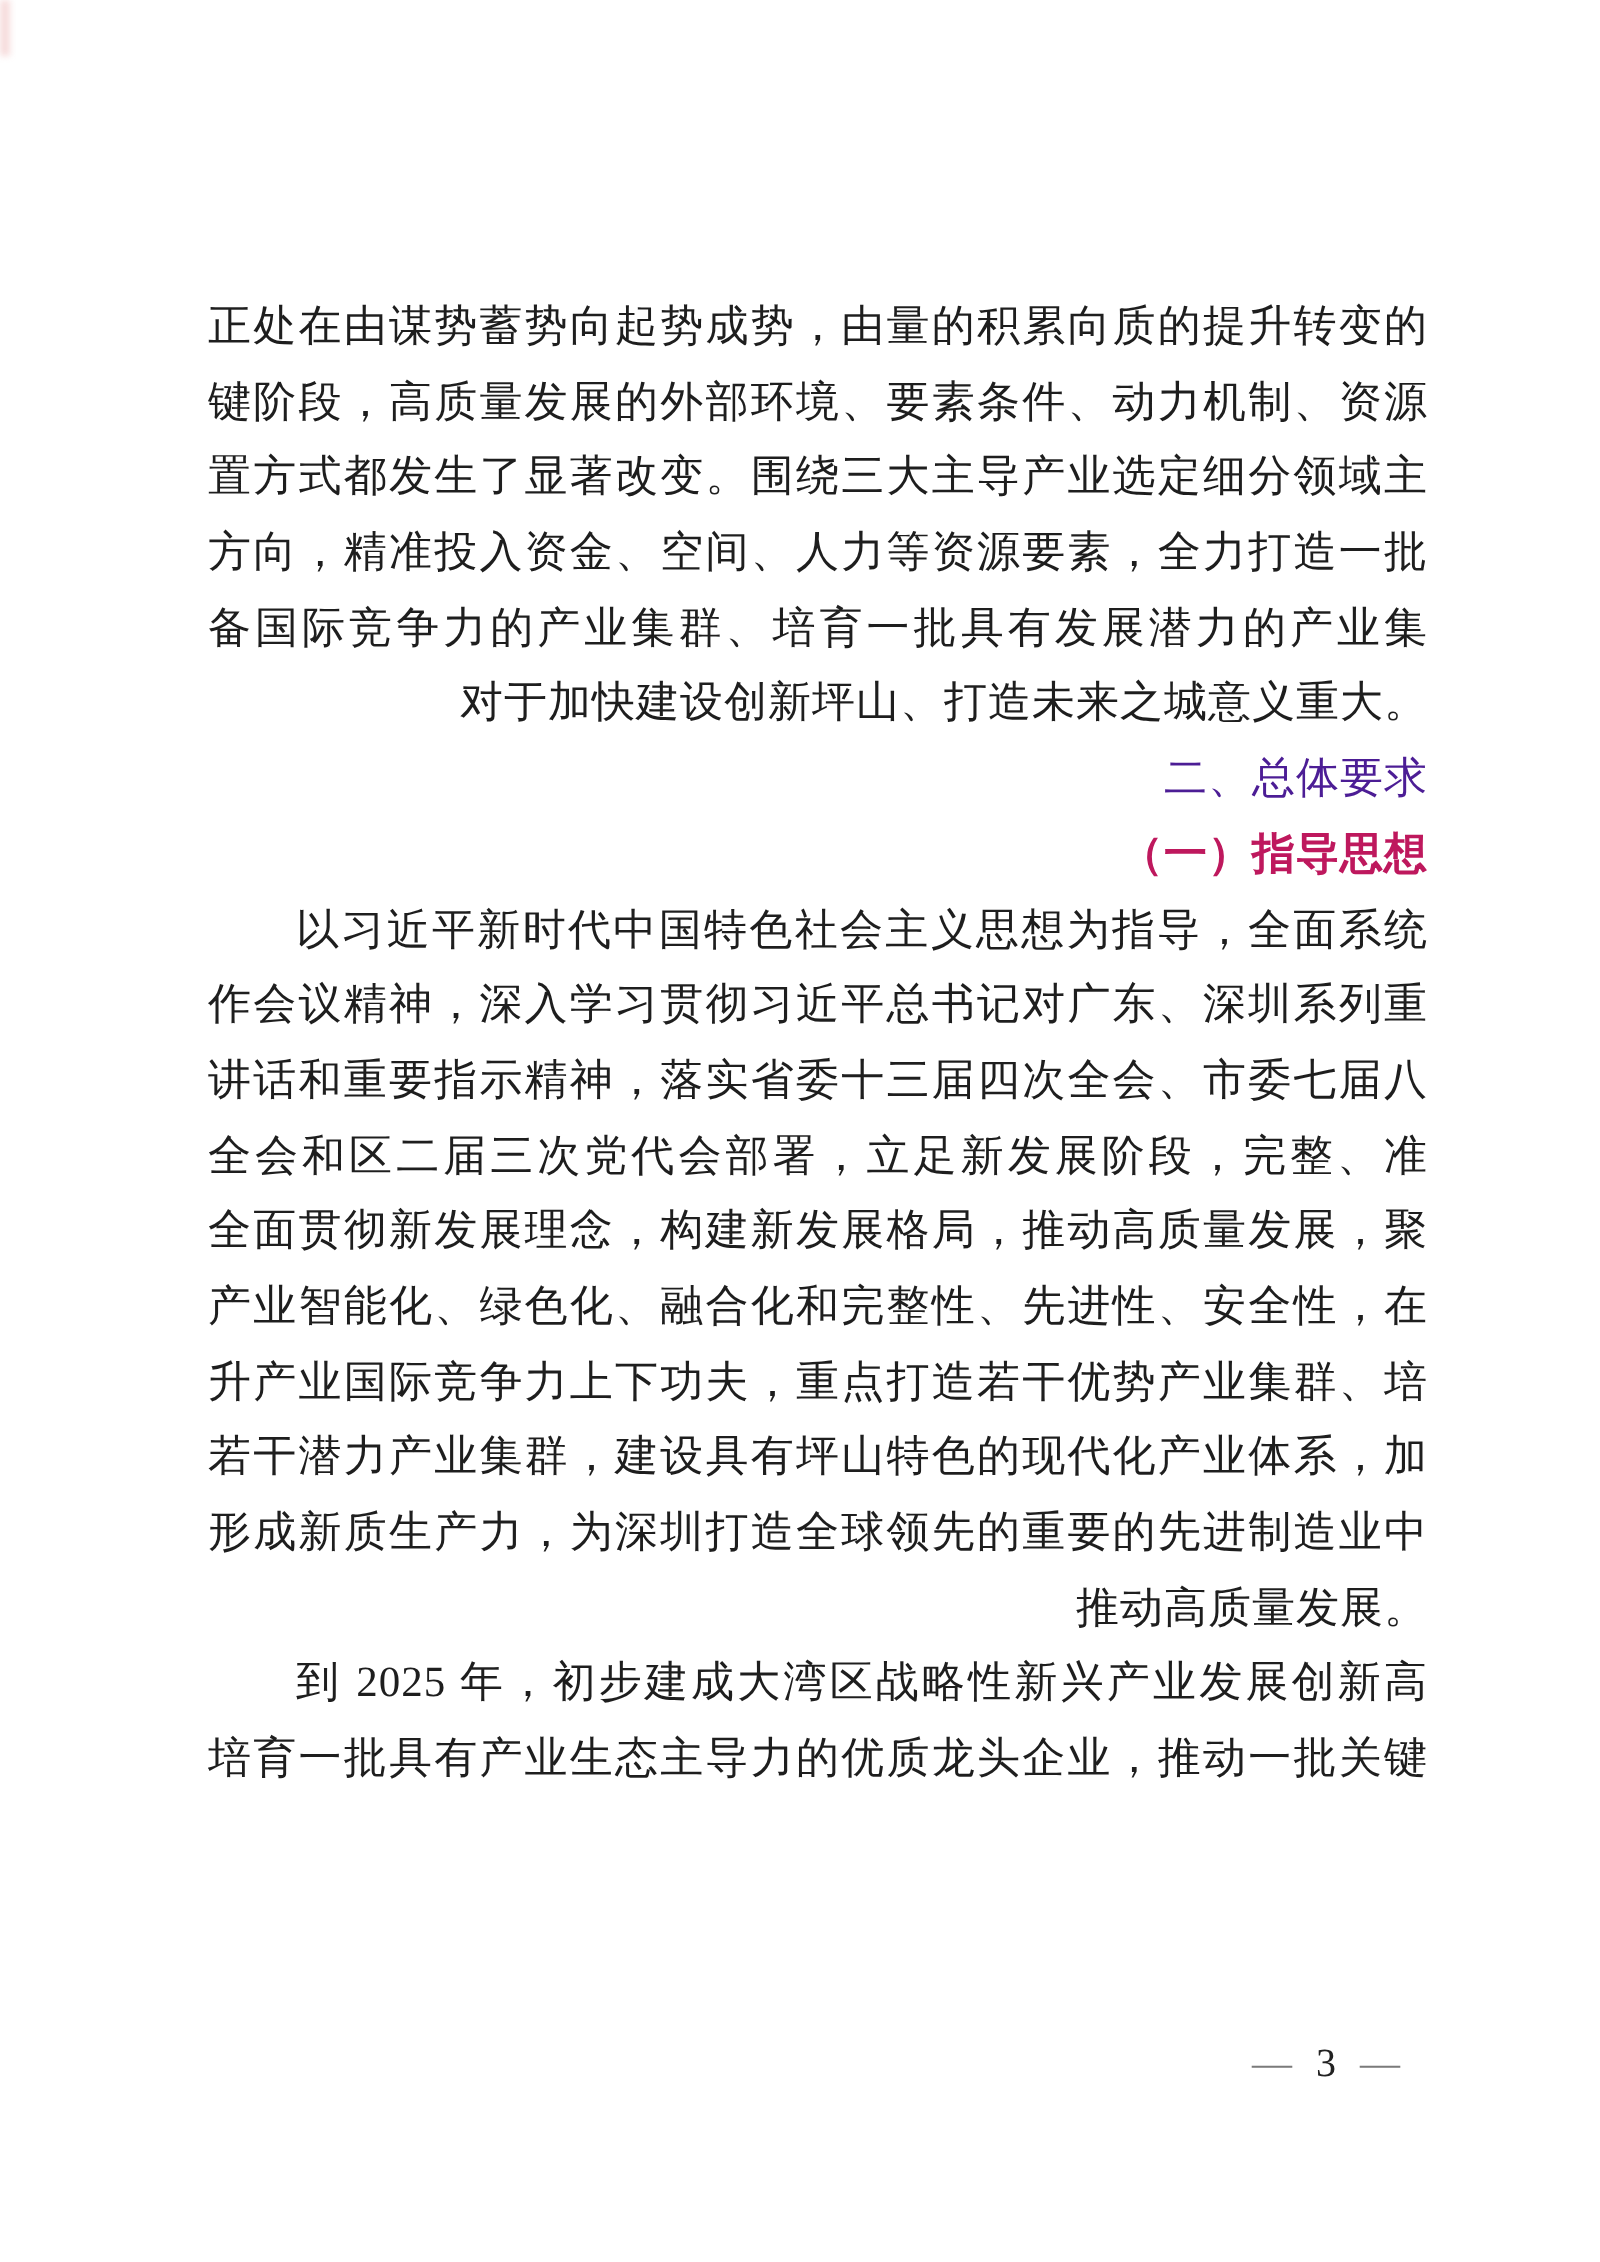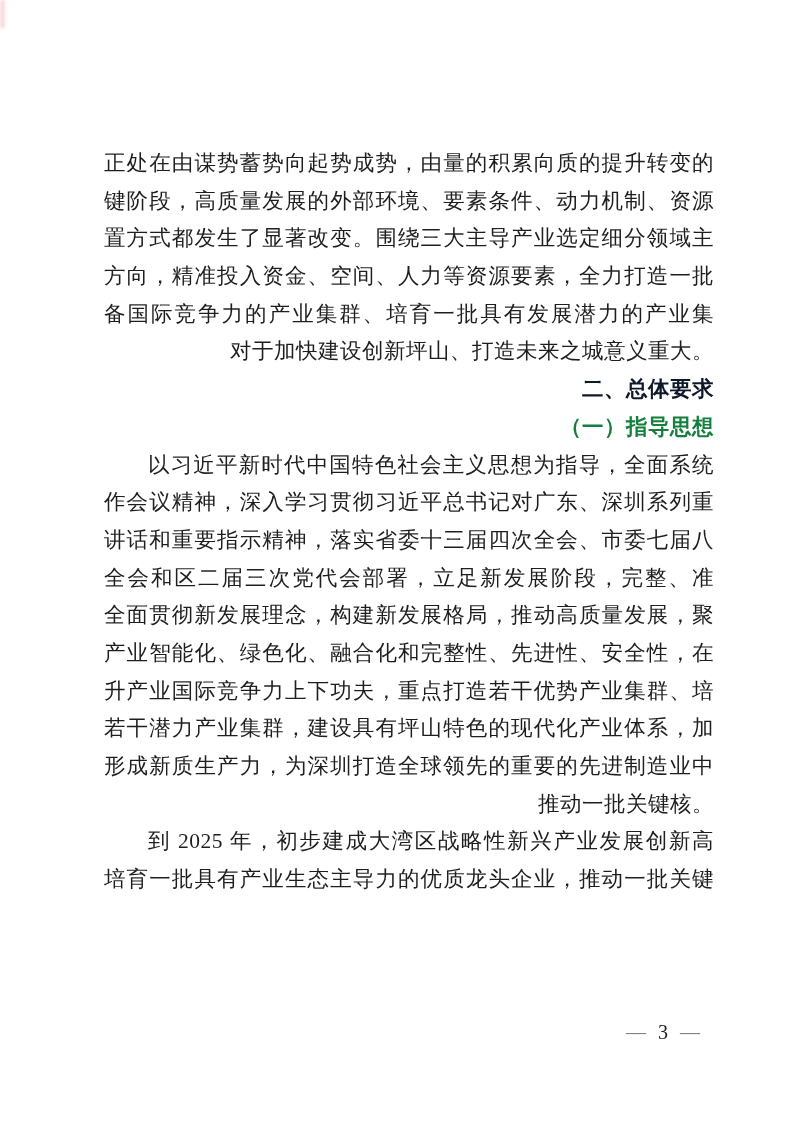--- a/index.html
+++ b/index.html
@@ -28,26 +28,26 @@
     text-align: right;
     color: #1e1e1e;
   }
   .stretch {
     text-align: justify;
     text-align-last: justify;
   }
   .indent { text-indent: 44px; }
   .h1 {
     font-family: "Liberation Sans", "DejaVu Sans", sans-serif;
-    font-weight: 700;
-    color: #0f172a;
+    font-weight: 400;
+    color: #4c1d95;
   }
   .h2 {
     font-weight: 600;
-    color: #15803d;
+    color: #be185d;
   }
   .pageno {
     position: absolute;
     top: 1019px;
     left: 0;
     right: 100px;
     text-align: right;
     font-size: 20px;
     line-height: 26px;
     font-family: "Liberation Serif", "DejaVu Serif", serif;
@@ -82,21 +82,21 @@
     <div class="line h2 indent">（一）指导思想</div>
     <div class="line stretch indent">以习近平新时代中国特色社会主义思想为指导，全面系统深</div>
     <div class="line stretch">作会议精神，深入学习贯彻习近平总书记对广东、深圳系列重要</div>
     <div class="line stretch">讲话和重要指示精神，落实省委十三届四次全会、市委七届八次</div>
     <div class="line stretch">全会和区二届三次党代会部署，立足新发展阶段，完整、准确、</div>
     <div class="line stretch">全面贯彻新发展理念，构建新发展格局，推动高质量发展，聚焦</div>
     <div class="line stretch">产业智能化、绿色化、融合化和完整性、先进性、安全性，在提</div>
     <div class="line stretch">升产业国际竞争力上下功夫，重点打造若干优势产业集群、培育</div>
     <div class="line stretch">若干潜力产业集群，建设具有坪山特色的现代化产业体系，加快</div>
     <div class="line stretch">形成新质生产力，为深圳打造全球领先的重要的先进制造业中心</div>
-    <div class="line">推动一批关键核。</div>
+    <div class="line">推动高质量发展。</div>
     <div class="line stretch indent">到 2025 年，初步建成大湾区战略性新兴产业发展创新高地。</div>
     <div class="line stretch">培育一批具有产业生态主导力的优质龙头企业，推动一批关键核</div>
   </div>
 
   <div class="pageno">
     <span class="dash">—</span><span class="num">3</span><span class="dash">—</span>
   </div>
 
 </div>
 

